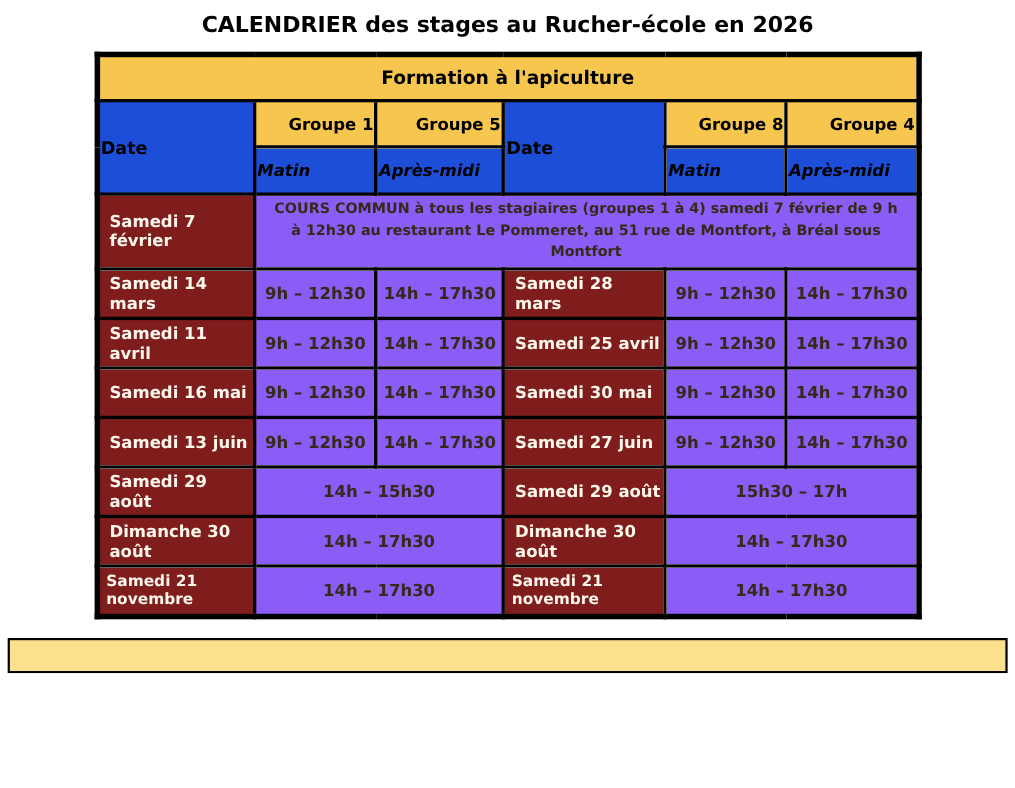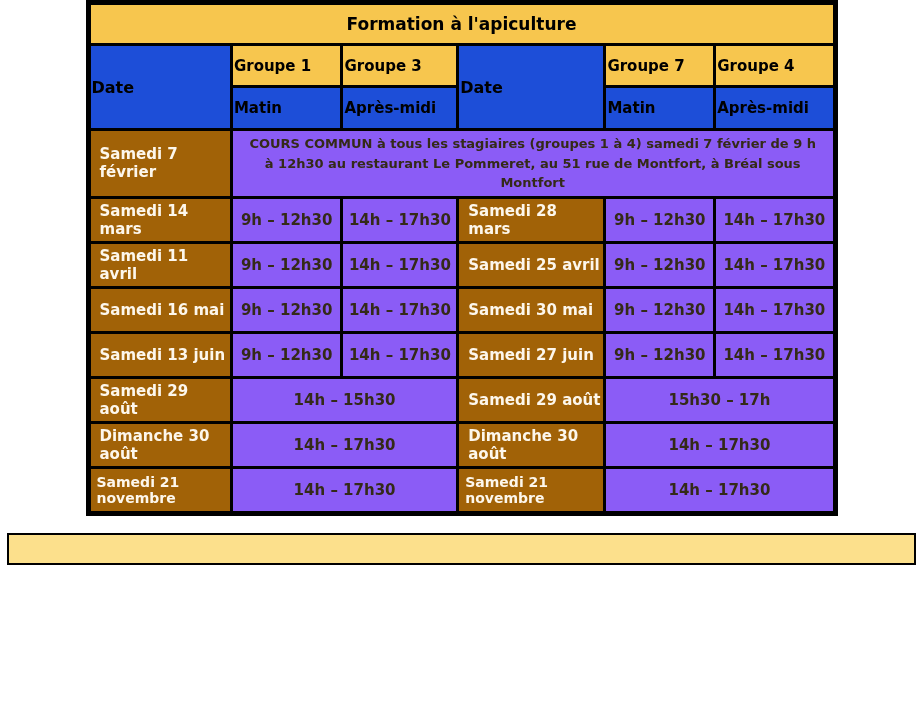--- a/index.html
+++ b/index.html
@@ -31,32 +31,32 @@
   }
   .banner-cell{
     background:#F7C64E;
     text-align:center;
     font-size:17px;
     height:34px;
     padding:2px 0;
   }
   .gold{
     background:#F7C64E;
-    text-align:left;
+    text-align:right;
     font-size:15px;
     height:37px;
   }
   .gray{
     background:#1d4ed8;
     text-align:left;
     font-size:16px;
   }
-  .gray.subhead{height:38px;font-size:15px;}
+  .gray.subhead{height:38px;font-size:15px;font-style:italic;}
   .orange{
-    background:#a16207;
+    background:#7f1d1d;
     color:#FDF7EC;
     font-size:15px;
     text-align:left;
     padding-left:9px;
     height:40px;
   }
   .cream{
     background:#8b5cf6;
     color:#342A18;
     text-align:center;
@@ -79,42 +79,43 @@
     padding:13px 24px 15px 24px;
   }
   .note p{margin:0;}
   .note p + p{margin-top:23px;}
 </style>
 </head>
 <body>
 
 <div class="page">
 
+  <h1 class="title">CALENDRIER des stages au Rucher-école en 2026</h1>
 
   <table class="cal">
     <colgroup>
       <col style="width:19.2%">
       <col style="width:14.8%">
       <col style="width:15.5%">
       <col style="width:19.7%">
       <col style="width:14.7%">
       <col style="width:16.1%">
     </colgroup>
 
     <tbody>
         <tr>
       <td colspan="6" class="banner-cell">Formation à l'apiculture</td>
     </tr>
 
     <tr>
       <td rowspan="2" class="gray">Date</td>
       <td class="gold">Groupe 1</td>
-      <td class="gold">Groupe 3</td>
+      <td class="gold">Groupe 5</td>
       <td rowspan="2" class="gray">Date</td>
-      <td class="gold">Groupe 7</td>
+      <td class="gold">Groupe 8</td>
       <td class="gold">Groupe 4</td>
     </tr>
 
     <tr>
       <td class="gray subhead">Matin</td>
       <td class="gray subhead">Après-midi</td>
       <td class="gray subhead">Matin</td>
       <td class="gray subhead">Après-midi</td>
     </tr>
 

